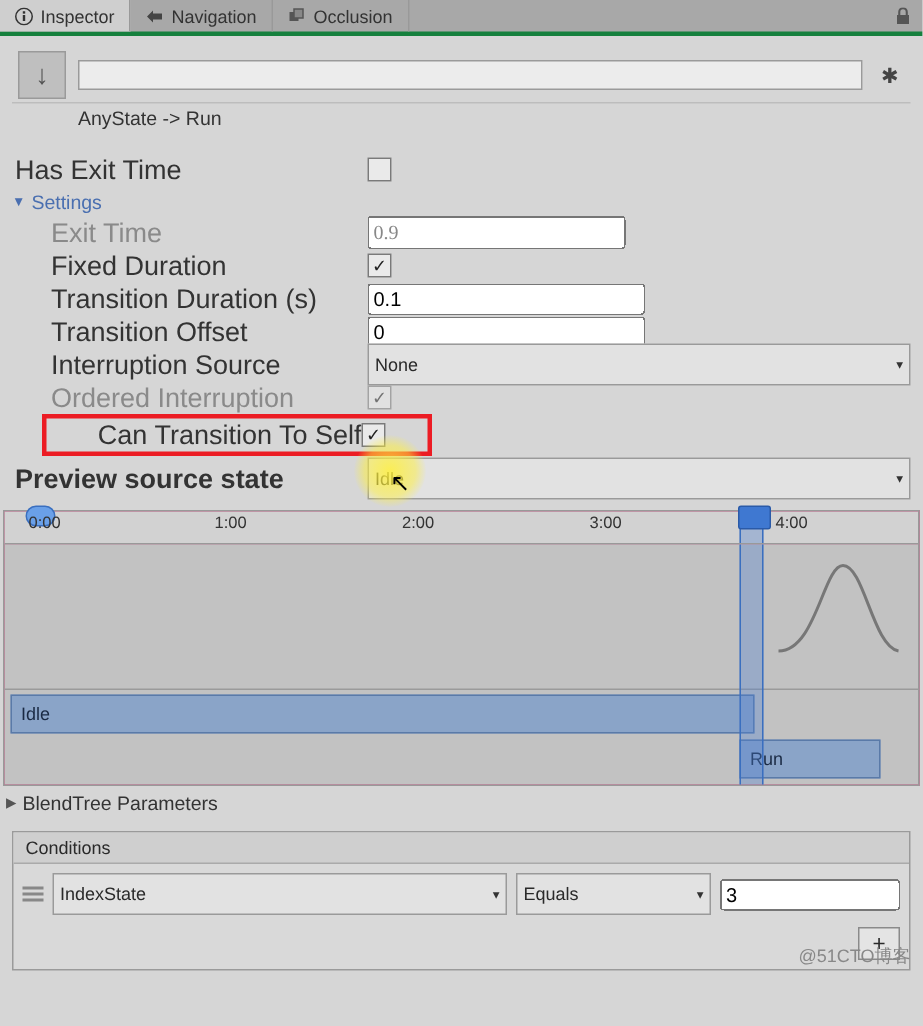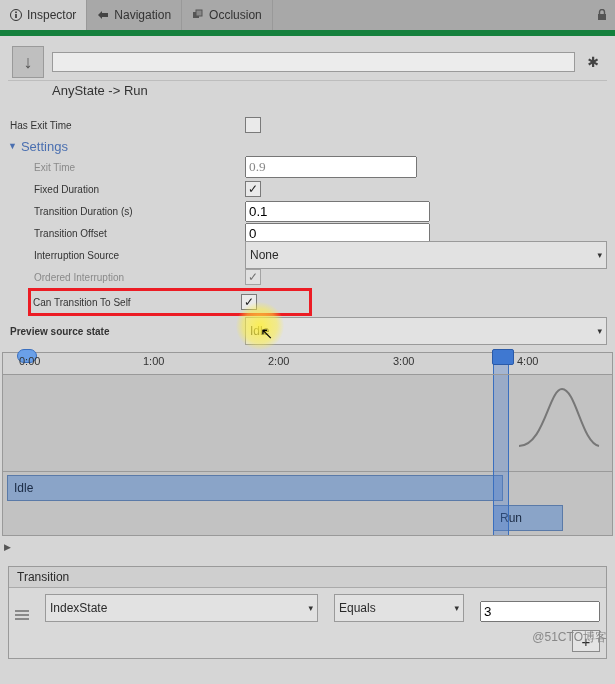--- a/index.html
+++ b/index.html
@@ -7,22 +7,22 @@
     margin: 0;
     font-family: Arial, Helvetica, sans-serif;
     font-size: 12px;
     background: #d6d6d6;
     color: #2a2a2a;
     width: 615px;
   }
   .tabs {
     display: flex;
     background: #a8a8a8;
-    border-bottom: 6px solid #15803d;
-    height: 36px;
+    border-bottom: 3px solid #15803d;
+    height: 24px;
     align-items: stretch;
   }
   .tab {
     display: flex;
     align-items: center;
     padding: 0 10px;
     gap: 5px;
     font-size: 12px;
     color: #333;
     border-right: 1px solid #999;
@@ -58,21 +58,21 @@
   }
   .gear { font-size: 14px; color: #444; padding: 0 4px; }
   .subtitle { font-size: 13px; color: #333; padding: 2px 0 8px 44px; }
 
   .prop-row {
     display: flex;
     align-items: center;
     height: 22px;
     padding-left: 2px;
   }
-  .prop-label { flex: 0 0 235px; font-size: 10px; color: #333; }
+  .prop-label { flex: 0 0 235px; font-size: 18px; color: #333; }
   .prop-label.dim { color: #8a8a8a; }
   .prop-label.indent { padding-left: 24px; }
   .prop-val { flex: 1; }
   .field.ro { color: #888; font-family: Liberation Serif, serif; }
   .dropdown {
     display: flex;
     width: 100%;
     height: 28px;
     background: #e2e2e2;
     border: 1px solid #9a9a9a;
@@ -92,21 +92,21 @@
   .cbx.on::after { content: "✓"; }
 
   .foldout {
     display: flex; align-items: center; gap: 4px;
     color: #4a6fb0; font-size: 13px; height: 20px;
     cursor: pointer;
   }
   .tri { font-size: 9px; color: #4a6fb0; }
   .tri.grey { color: #555; }
 
-  .redbox { border: 3px solid #ec1c24; padding: 1px 2px; margin-left: 20px; width: 284px; }
+  .redbox { border: 3px solid #ec1c24; padding: 1px 2px; margin-left: 20px; width: 260px; text-align: right; }
   .redbox .prop-row { height: 20px; padding-left: 0; }
   .redbox .prop-label { flex: 0 0 208px; }
 
   .highlight-dot {
     position: absolute;
     width: 48px; height: 48px;
     border-radius: 50%;
     background: radial-gradient(circle, rgba(255,240,60,0.85) 0%, rgba(255,240,60,0.5) 50%, rgba(255,240,60,0) 72%);
     pointer-events: none;
   }
@@ -179,21 +179,21 @@
     border: 1px solid #9a9a9a;
     background: #d9d9d9;
   }
   .cond-head {
     background: #cfcfcf;
     border-bottom: 1px solid #aaa;
     padding: 3px 8px;
     font-size: 12px;
   }
   .cond-row {
-    display: flex; align-items: flex-end; gap: 16px;
+    display: flex; align-items: center; gap: 6px;
     padding: 6px;
   }
   .drag-h {
     width: 14px; height: 14px;
     display: flex; flex-direction: column; justify-content: center; gap: 2px;
   }
   .drag-h span { height: 2px; background: #888; }
   .cond-dd1 { flex: 1; }
   .cond-dd2 { width: 130px; }
   .cond-val { width: 120px; }
@@ -338,31 +338,32 @@
     <div class="playhead" style="left:490px;">
       <div class="playhead-knob"></div>
     </div>
   </div>
   <div class="tl-body">
     <svg class="curve" viewBox="0 0 90 70">
       <path d="M5 65 C 30 65 35 8 48 8 C 62 8 68 62 85 65" fill="none" stroke="#777" stroke-width="2"></path>
     </svg>
     <div class="tl-sep" style="top:96px;"></div>
     <div class="clip" style="left:4px; top:100px; width:496px;">Idle</div>
-    <div class="clip" style="left:490px; top:130px; width:70px;">Run</div>
+    <div class="clip" style="left:490px; top:130px; width:94px;">Run</div>
     <div class="playhead" style="left:490px;"></div>
   </div>
 </div>
 
 <div class="foldrow">
   <span class="tri grey">▶</span>
+  <span>BlendTree Parameters</span>
 </div>
 
 <div class="conditions">
-  <div class="cond-head">Transition</div>
+  <div class="cond-head">Conditions</div>
   <div class="cond-row">
     <div class="drag-h">
         <span></span>
         <span></span>
         <span></span>
       </div>
     <div class="dropdown cond-dd1">
       <span>IndexState</span>
       <span class="dd-caret">▾</span>
     </div>

